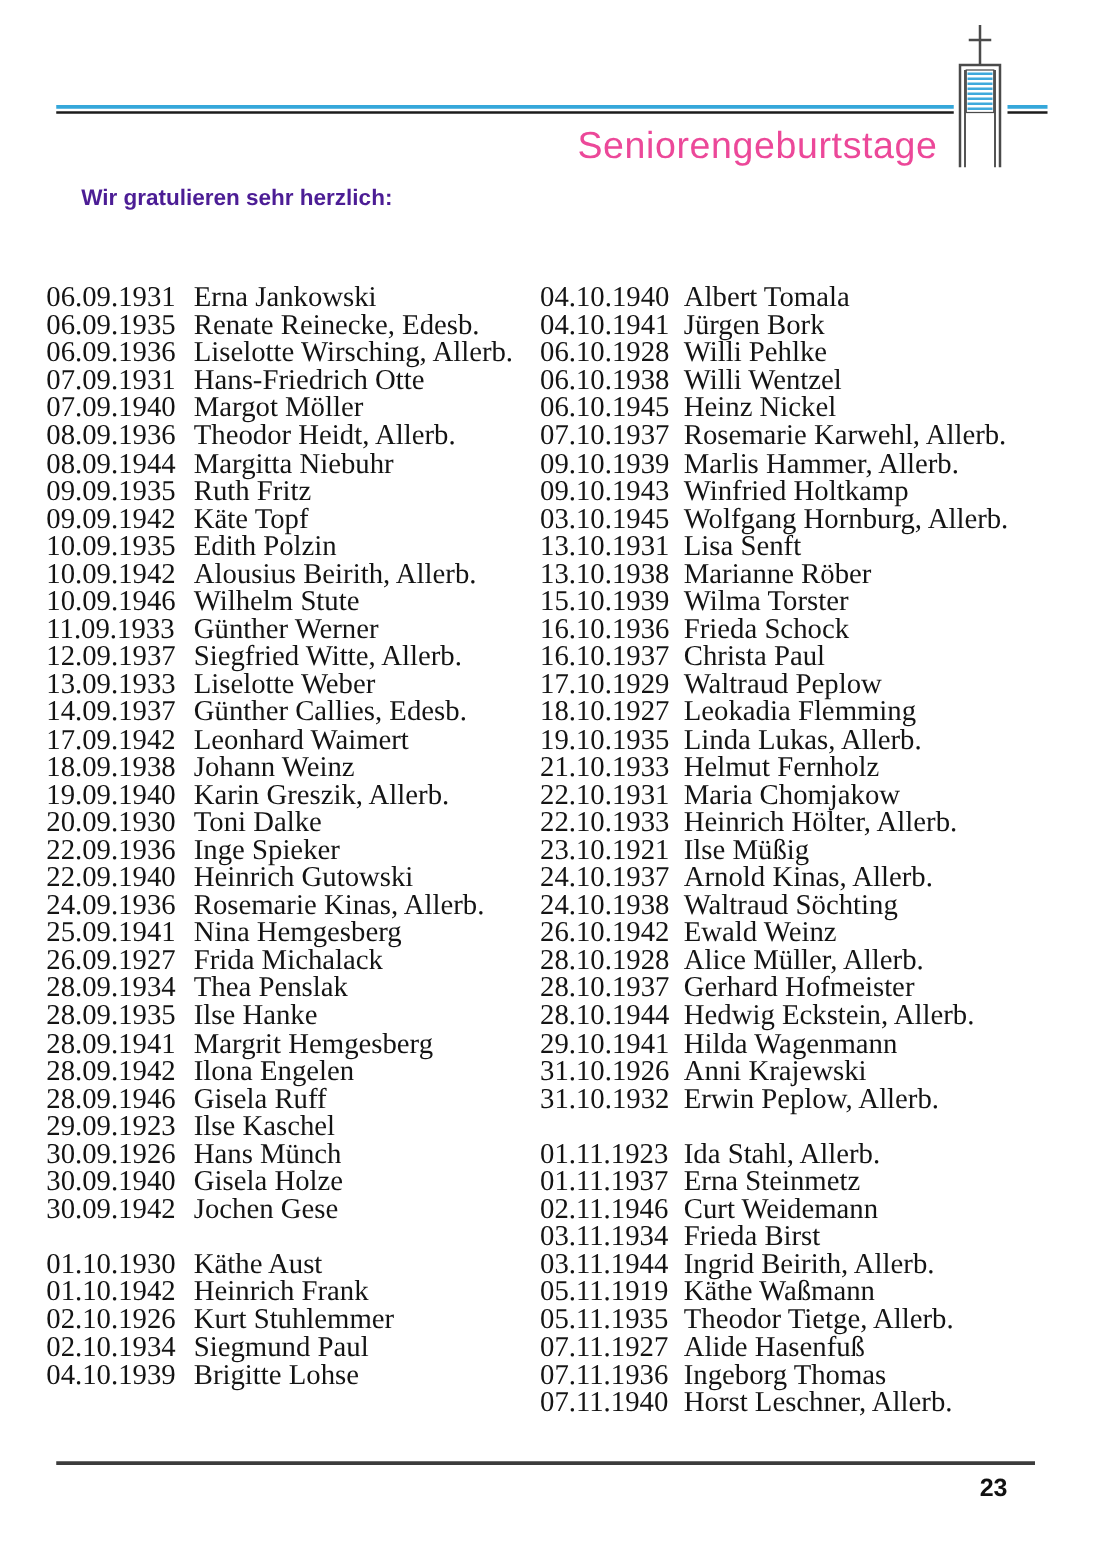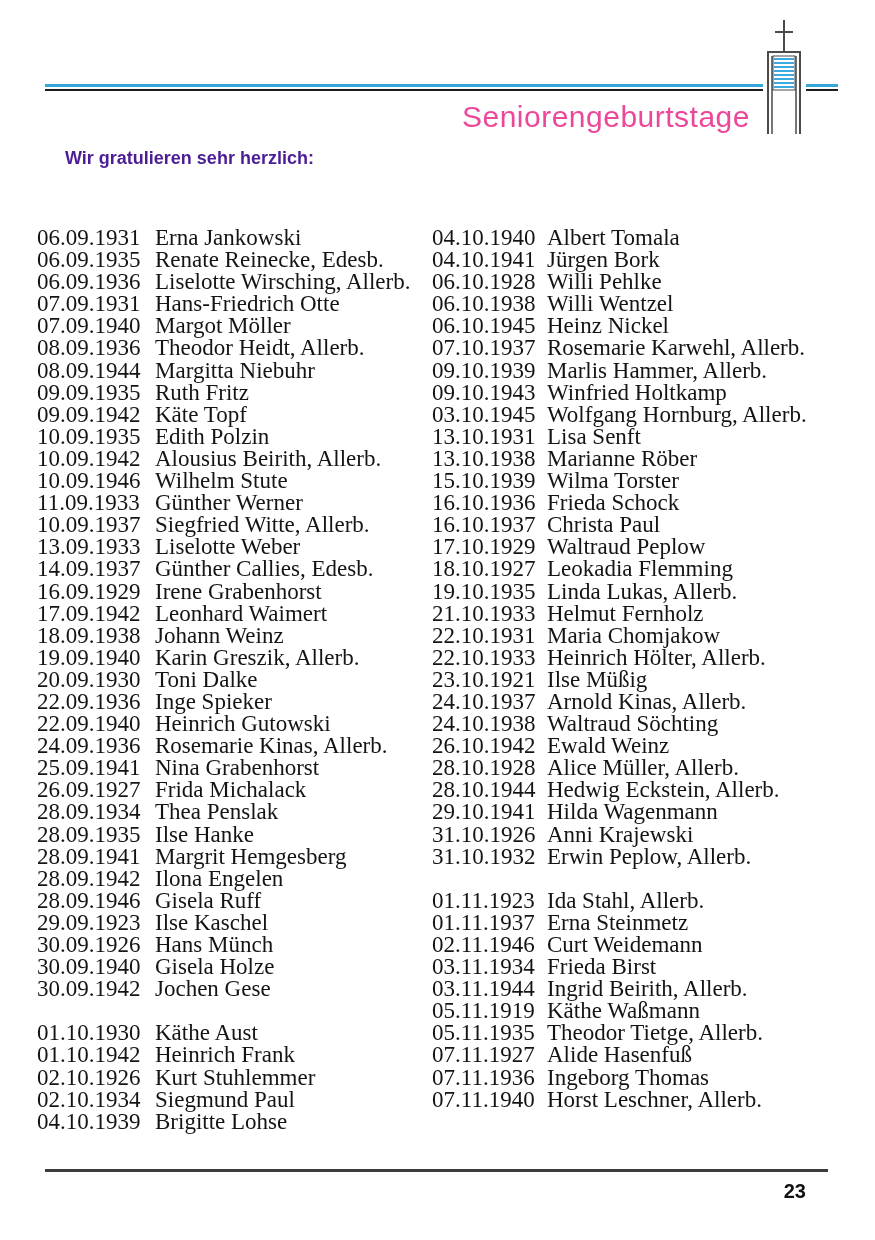--- a/index.html
+++ b/index.html
@@ -99,32 +99,31 @@
       <div class="row"><span class="date">07.09.1931</span><span class="name">Hans-Friedrich Otte</span></div>
       <div class="row"><span class="date">07.09.1940</span><span class="name">Margot Möller</span></div>
       <div class="row"><span class="date">08.09.1936</span><span class="name">Theodor Heidt, Allerb.</span></div>
       <div class="row"><span class="date">08.09.1944</span><span class="name">Margitta Niebuhr</span></div>
       <div class="row"><span class="date">09.09.1935</span><span class="name">Ruth Fritz</span></div>
       <div class="row"><span class="date">09.09.1942</span><span class="name">Käte Topf</span></div>
       <div class="row"><span class="date">10.09.1935</span><span class="name">Edith Polzin</span></div>
       <div class="row"><span class="date">10.09.1942</span><span class="name">Alousius Beirith, Allerb.</span></div>
       <div class="row"><span class="date">10.09.1946</span><span class="name">Wilhelm Stute</span></div>
       <div class="row"><span class="date">11.09.1933</span><span class="name">Günther Werner</span></div>
-      <div class="row"><span class="date">10.09.1937</span><span class="name">Siegfried Witte, Allerb.</span></div>
+      <div class="row"><span class="date">12.09.1937</span><span class="name">Siegfried Witte, Allerb.</span></div>
       <div class="row"><span class="date">13.09.1933</span><span class="name">Liselotte Weber</span></div>
       <div class="row"><span class="date">14.09.1937</span><span class="name">Günther Callies, Edesb.</span></div>
-      <div class="row"><span class="date">16.09.1929</span><span class="name">Irene Grabenhorst</span></div>
       <div class="row"><span class="date">17.09.1942</span><span class="name">Leonhard Waimert</span></div>
       <div class="row"><span class="date">18.09.1938</span><span class="name">Johann Weinz</span></div>
       <div class="row"><span class="date">19.09.1940</span><span class="name">Karin Greszik, Allerb.</span></div>
       <div class="row"><span class="date">20.09.1930</span><span class="name">Toni Dalke</span></div>
       <div class="row"><span class="date">22.09.1936</span><span class="name">Inge Spieker</span></div>
       <div class="row"><span class="date">22.09.1940</span><span class="name">Heinrich Gutowski</span></div>
       <div class="row"><span class="date">24.09.1936</span><span class="name">Rosemarie Kinas, Allerb.</span></div>
-      <div class="row"><span class="date">25.09.1941</span><span class="name">Nina Grabenhorst</span></div>
+      <div class="row"><span class="date">25.09.1941</span><span class="name">Nina Hemgesberg</span></div>
       <div class="row"><span class="date">26.09.1927</span><span class="name">Frida Michalack</span></div>
       <div class="row"><span class="date">28.09.1934</span><span class="name">Thea Penslak</span></div>
       <div class="row"><span class="date">28.09.1935</span><span class="name">Ilse Hanke</span></div>
       <div class="row"><span class="date">28.09.1941</span><span class="name">Margrit Hemgesberg</span></div>
       <div class="row"><span class="date">28.09.1942</span><span class="name">Ilona Engelen</span></div>
       <div class="row"><span class="date">28.09.1946</span><span class="name">Gisela Ruff</span></div>
       <div class="row"><span class="date">29.09.1923</span><span class="name">Ilse Kaschel</span></div>
       <div class="row"><span class="date">30.09.1926</span><span class="name">Hans Münch</span></div>
       <div class="row"><span class="date">30.09.1940</span><span class="name">Gisela Holze</span></div>
       <div class="row"><span class="date">30.09.1942</span><span class="name">Jochen Gese</span></div>
@@ -154,20 +153,21 @@
       <div class="row"><span class="date">18.10.1927</span><span class="name">Leokadia Flemming</span></div>
       <div class="row"><span class="date">19.10.1935</span><span class="name">Linda Lukas, Allerb.</span></div>
       <div class="row"><span class="date">21.10.1933</span><span class="name">Helmut Fernholz</span></div>
       <div class="row"><span class="date">22.10.1931</span><span class="name">Maria Chomjakow</span></div>
       <div class="row"><span class="date">22.10.1933</span><span class="name">Heinrich Hölter, Allerb.</span></div>
       <div class="row"><span class="date">23.10.1921</span><span class="name">Ilse Müßig</span></div>
       <div class="row"><span class="date">24.10.1937</span><span class="name">Arnold Kinas, Allerb.</span></div>
       <div class="row"><span class="date">24.10.1938</span><span class="name">Waltraud Söchting</span></div>
       <div class="row"><span class="date">26.10.1942</span><span class="name">Ewald Weinz</span></div>
       <div class="row"><span class="date">28.10.1928</span><span class="name">Alice Müller, Allerb.</span></div>
+      <div class="row"><span class="date">28.10.1937</span><span class="name">Gerhard Hofmeister</span></div>
       <div class="row"><span class="date">28.10.1944</span><span class="name">Hedwig Eckstein, Allerb.</span></div>
       <div class="row"><span class="date">29.10.1941</span><span class="name">Hilda Wagenmann</span></div>
       <div class="row"><span class="date">31.10.1926</span><span class="name">Anni Krajewski</span></div>
       <div class="row"><span class="date">31.10.1932</span><span class="name">Erwin Peplow, Allerb.</span></div>
       <div class="row"></div>
       <div class="row"><span class="date">01.11.1923</span><span class="name">Ida Stahl, Allerb.</span></div>
       <div class="row"><span class="date">01.11.1937</span><span class="name">Erna Steinmetz</span></div>
       <div class="row"><span class="date">02.11.1946</span><span class="name">Curt Weidemann</span></div>
       <div class="row"><span class="date">03.11.1934</span><span class="name">Frieda Birst</span></div>
       <div class="row"><span class="date">03.11.1944</span><span class="name">Ingrid Beirith, Allerb.</span></div>

